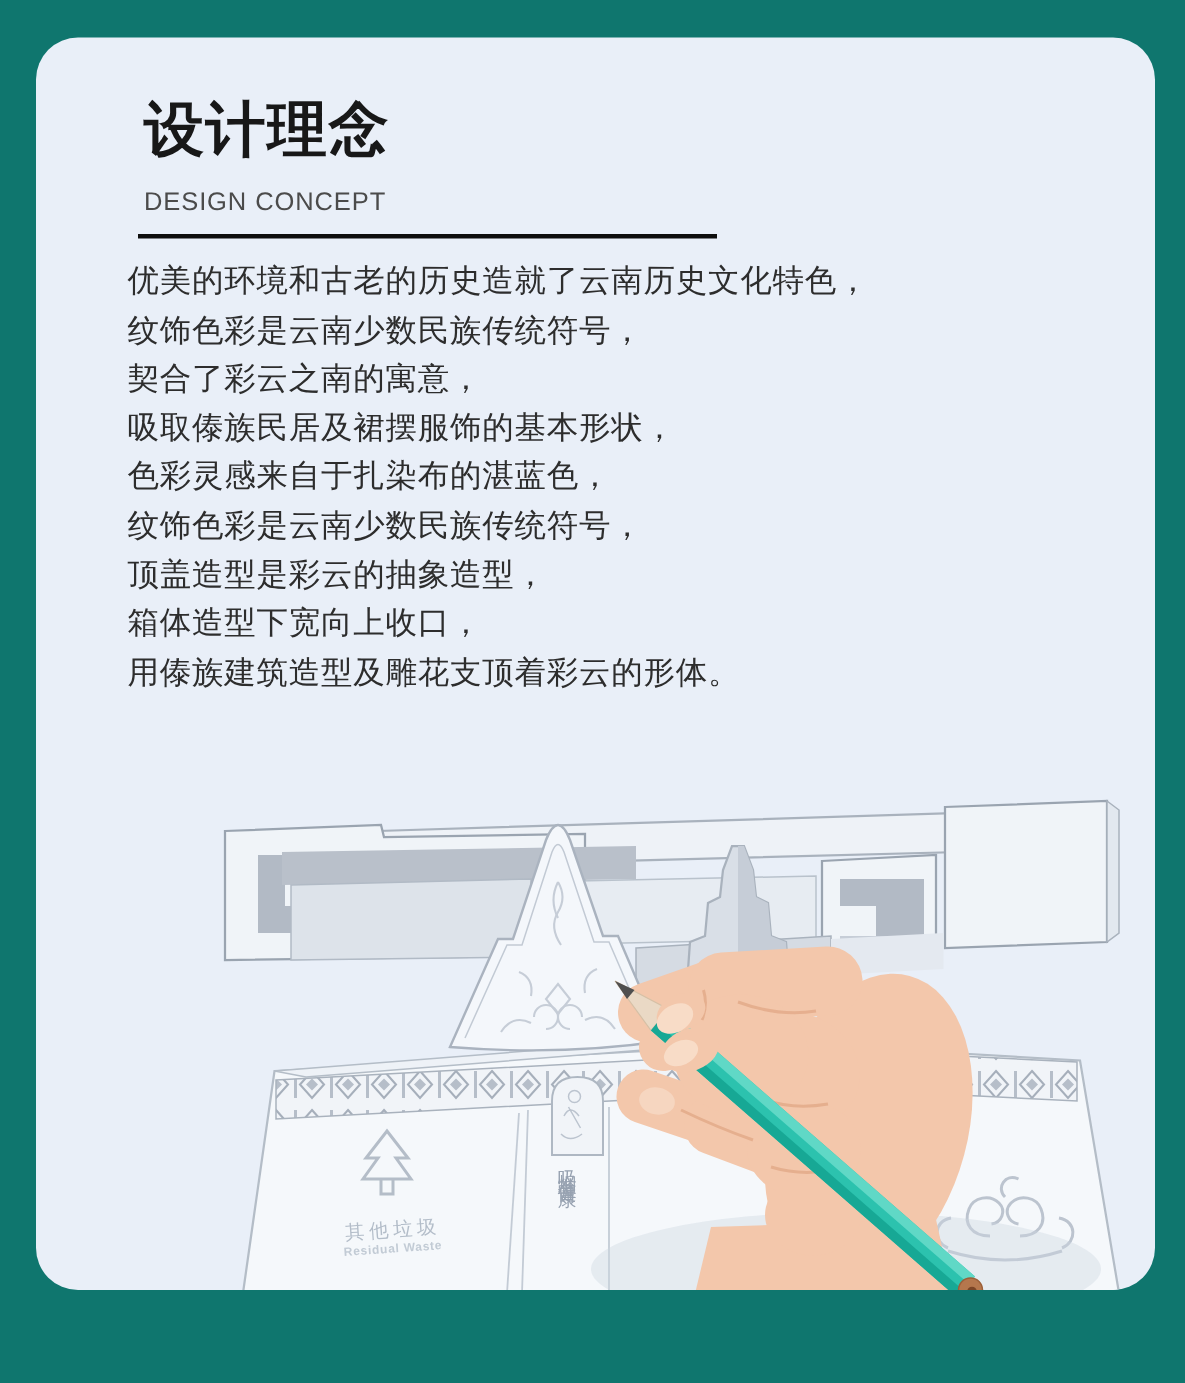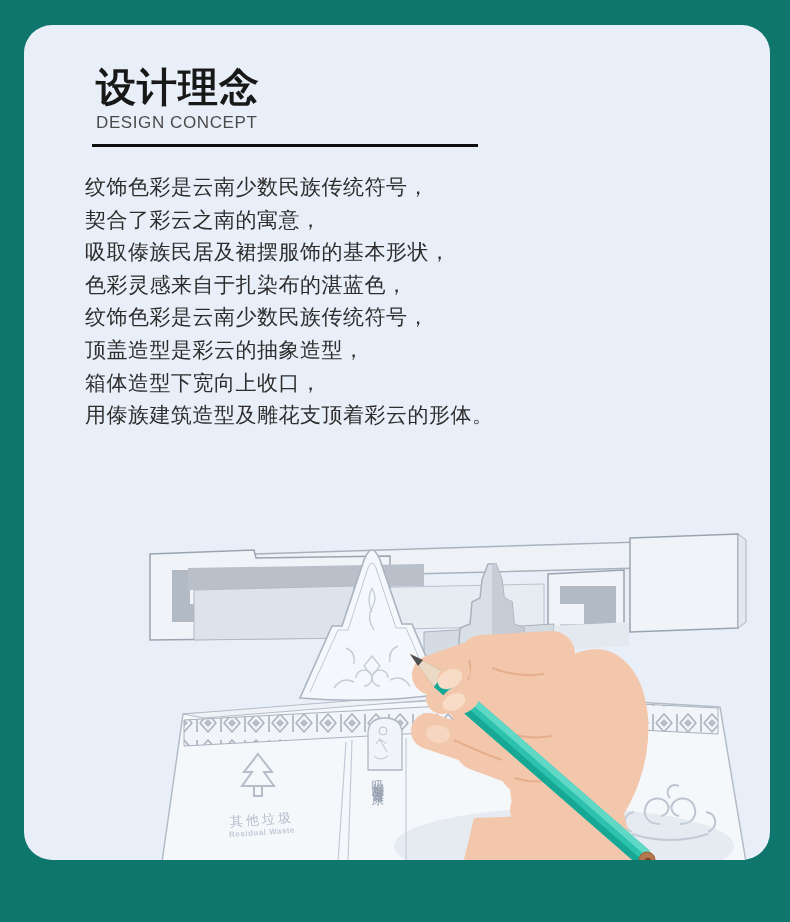--- a/index.html
+++ b/index.html
@@ -15,21 +15,21 @@
     background:#e9eff8;border-radius:28px;overflow:hidden;
   }
   
   .header{position:absolute;left:68px;top:40px;}
   .title{
     margin:0 0 0 4px;font-size:40px;font-weight:700;color:#181818;
     letter-spacing:1px;line-height:44px;
     font-family:"Liberation Sans","DejaVu Sans",sans-serif;
   }
   .subtitle{
-    margin:4px 0 0 4px;font-size:17px;color:#4b4b4b;letter-spacing:0.6px;
+    margin:16px 0 0 4px;font-size:17px;color:#4b4b4b;letter-spacing:0.6px;
   }
   .divider{width:386px;height:3px;background:#0e0e0e;margin-top:11px;}
   
   .para{position:absolute;left:61px;top:146px;width:640px;}
   .para p{
     margin:0;font-size:21px;line-height:32.6px;color:#2d2d2d;
     font-family:"Liberation Serif","DejaVu Serif",serif;
     letter-spacing:0.5px;
   }
   
@@ -58,20 +58,21 @@
 <div class="frame">
   <div class="panel">
 
     <div class="header">
       <h1 class="title">设计理念</h1>
       <div class="subtitle">DESIGN CONCEPT</div>
       <div class="divider"></div>
     </div>
 
     <div class="para">
+      <p>优美的环境和古老的历史造就了云南历史文化特色，</p>
       <p>纹饰色彩是云南少数民族传统符号，</p>
       <p>契合了彩云之南的寓意，</p>
       <p>吸取傣族民居及裙摆服饰的基本形状，</p>
       <p>色彩灵感来自于扎染布的湛蓝色，</p>
       <p>纹饰色彩是云南少数民族传统符号，</p>
       <p>顶盖造型是彩云的抽象造型，</p>
       <p>箱体造型下宽向上收口，</p>
       <p>用傣族建筑造型及雕花支顶着彩云的形体。</p>
     </div>
 

